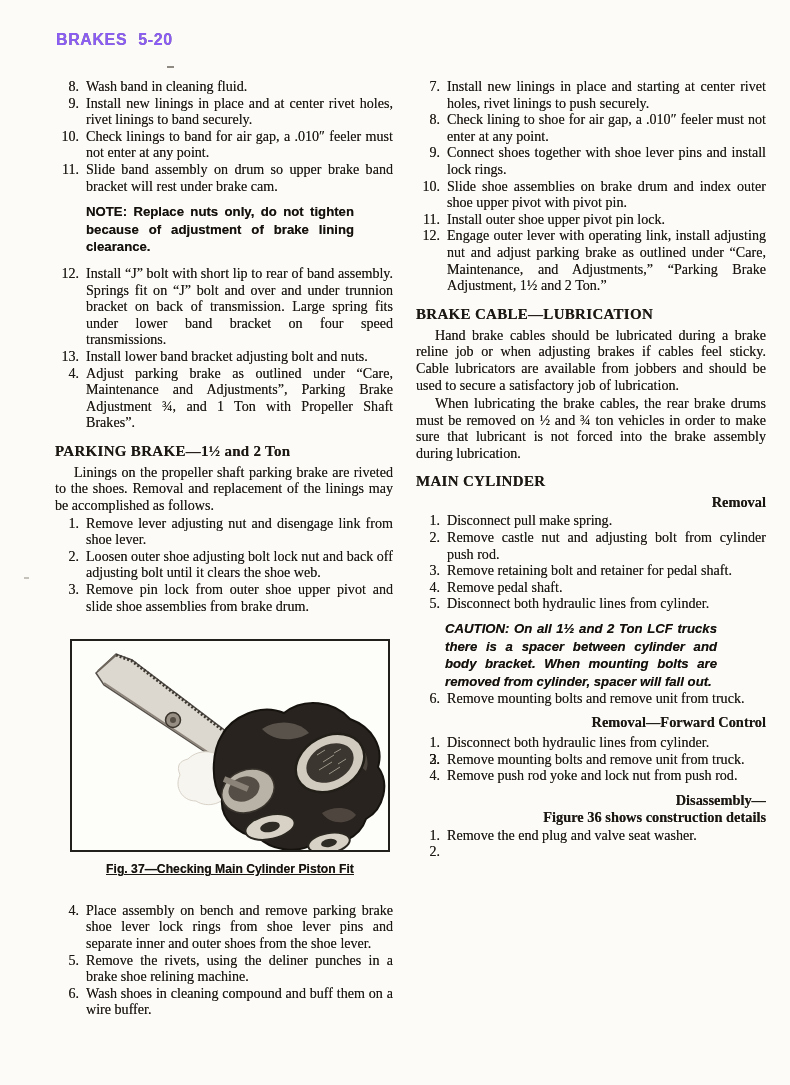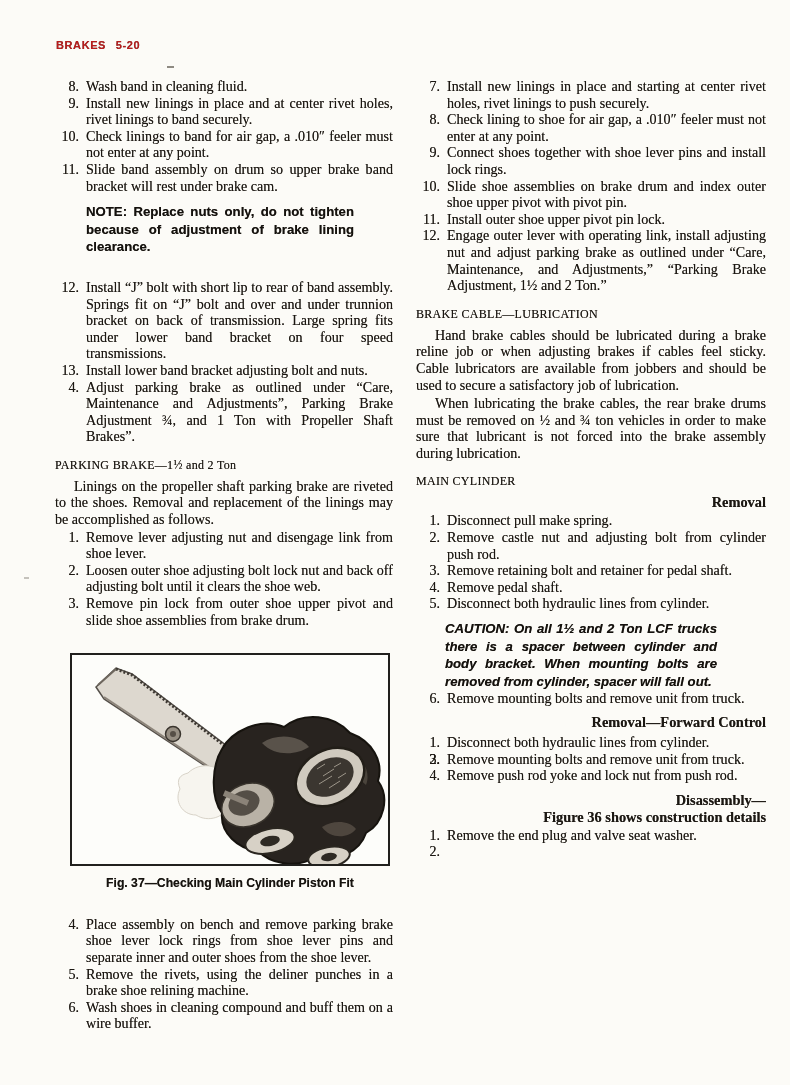--- a/index.html
+++ b/index.html
@@ -3,48 +3,48 @@
 <meta charset="utf-8">
 <style>
   html,body { margin:0; padding:0; background:#d8d6d0; }
   .page {
     position:relative; width:790px; height:1085px; margin:0 auto;
     background:#fcfbf7; color:#1b1712; overflow:hidden;
     font-family:"Liberation Serif", serif;
     text-shadow:0 0 .35px rgba(30,25,18,.65);
   }
   .page-header {
-    position:absolute; left:56px; top:39px;
+    position:absolute; left:56px; top:31px;
     font-family:"Liberation Sans", sans-serif; font-weight:bold;
-    font-size:11px; letter-spacing:.6px; word-spacing:6px; color:#b91c1c;
+    font-size:16px; letter-spacing:.6px; word-spacing:6px; color:#8b5cf6;
   }
   .col { position:absolute; top:78px; font-size:14.1px; line-height:16.6px; }
   .col-left  { left:55px;  width:338px; }
   .col-right { left:416px; width:350px; }
 
   .oli { position:relative; padding-left:31px; text-align:justify; }
   .oli .num { position:absolute; left:0; top:0; width:24px; text-align:right; }
 
   .note, .caution {
     font-family:"Liberation Sans", sans-serif; font-weight:bold;
     font-size:13.2px; line-height:17.6px; text-align:justify;
-    width:268px; margin:9px 0 23px 31px; color:#14110d;
+    width:268px; margin:9px 0 9px 31px; color:#14110d;
   }
   .caution { font-style:italic; width:272px; margin:8px 0 0 29px; }
 
   h2 {
-    font-size:12px; line-height:18px; font-weight:normal;
+    font-size:15px; line-height:18px; font-weight:bold;
     margin:11px 0 4px; letter-spacing:.3px;
   }
   h3 { font-size:14.4px; line-height:17px; font-weight:bold; margin:7px 0 3px;text-align:right; }
   h3.tight { margin:0 0 1px; }
   h3.tight-top { margin:8px 0 0; }
   p.body-para { margin:2px 0 1px; text-indent:19px; text-align:justify; }
 
-  figure { margin:10px 0 0; padding:15px; }
+  figure { margin:10px 0 0; padding:15px;text-decoration:underline; }
   .photo-frame {
     width:316px; height:209px; border:2px solid #21201d; background:#fdfdfa;
   }
   .photo-frame svg { display:block; width:100%; height:100%; }
   figcaption {
     width:320px; text-align:center; margin:9px 0 9px;
     font-family:"Liberation Sans", sans-serif; font-weight:bold; font-size:12.2px;
     color:#16130f;
   }
   .speck { position:absolute; background:#8e8a82; }

